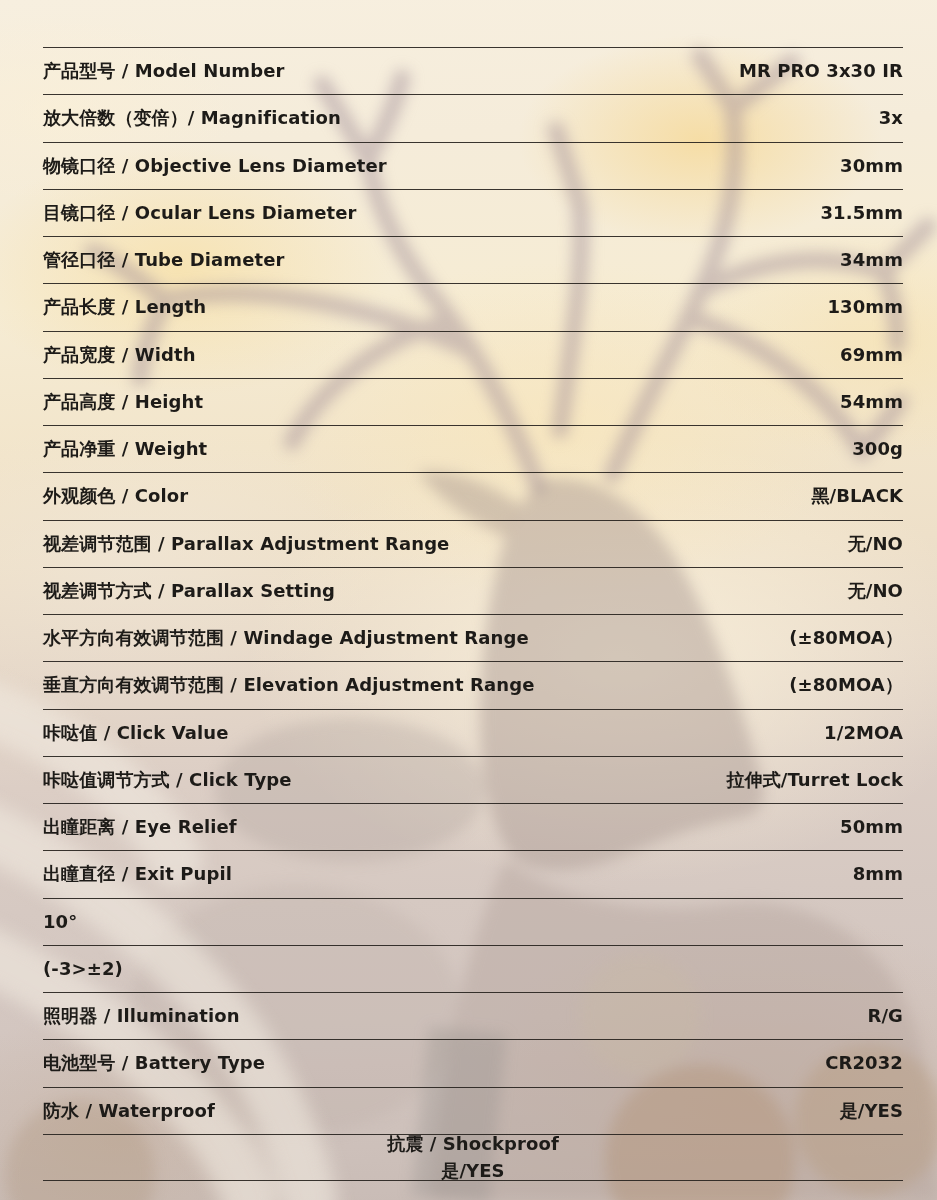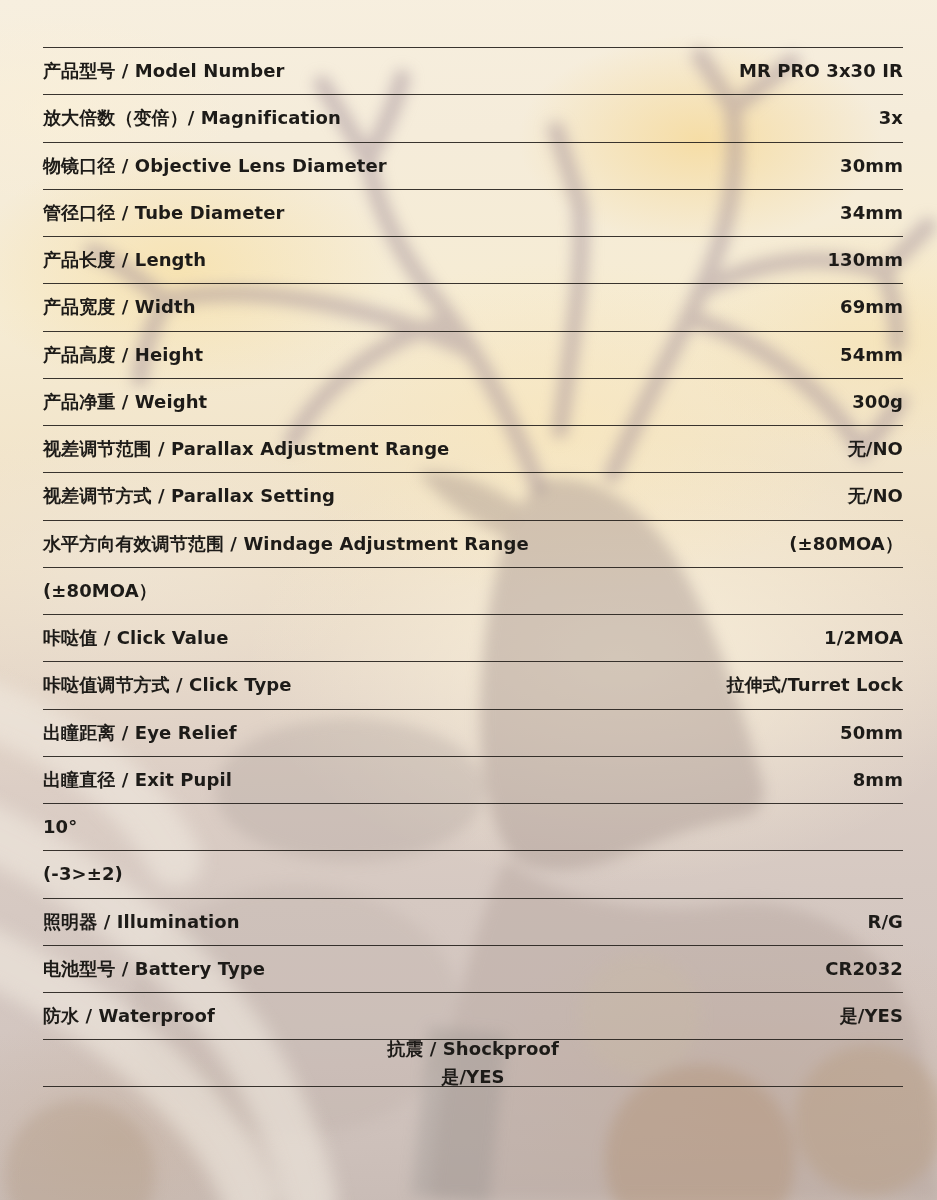--- a/index.html
+++ b/index.html
@@ -117,20 +117,24 @@
     <div class="spec-row">
       <div class="spec-label">放大倍数（变倍）/ Magnification</div>
       <div class="spec-value">3x</div>
     </div>
 
     <div class="spec-row">
       <div class="spec-label">物镜口径 / Objective Lens Diameter</div>
       <div class="spec-value">30mm</div>
     </div>
 
+    <div class="spec-row">
+      <div class="spec-label">目镜口径 / Ocular Lens Diameter</div>
+      <div class="spec-value">31.5mm</div>
+    </div>
 
     <div class="spec-row">
       <div class="spec-label">管径口径 / Tube Diameter</div>
       <div class="spec-value">34mm</div>
     </div>
 
     <div class="spec-row">
       <div class="spec-label">产品长度 / Length</div>
       <div class="spec-value">130mm</div>
     </div>
@@ -143,37 +147,42 @@
     <div class="spec-row">
       <div class="spec-label">产品高度 / Height</div>
       <div class="spec-value">54mm</div>
     </div>
 
     <div class="spec-row">
       <div class="spec-label">产品净重 / Weight</div>
       <div class="spec-value">300g</div>
     </div>
 
+    <div class="spec-row">
+      <div class="spec-label">外观颜色 / Color</div>
+      <div class="spec-value">黑/BLACK</div>
+    </div>
 
     <div class="spec-row">
       <div class="spec-label">视差调节范围 / Parallax Adjustment Range</div>
       <div class="spec-value">无/NO</div>
     </div>
 
     <div class="spec-row">
       <div class="spec-label">视差调节方式 / Parallax Setting</div>
       <div class="spec-value">无/NO</div>
     </div>
 
     <div class="spec-row">
       <div class="spec-label">水平方向有效调节范围 / Windage Adjustment Range</div>
       <div class="spec-value">(±80MOA）</div>
     </div>
 
     <div class="spec-row">
+      <div class="spec-label">垂直方向有效调节范围 / Elevation Adjustment Range</div>
       <div class="spec-value">(±80MOA）</div>
     </div>
 
     <div class="spec-row">
       <div class="spec-label">咔哒值 / Click Value</div>
       <div class="spec-value">1/2MOA</div>
     </div>
 
     <div class="spec-row">
       <div class="spec-label">咔哒值调节方式 / Click Type</div>

